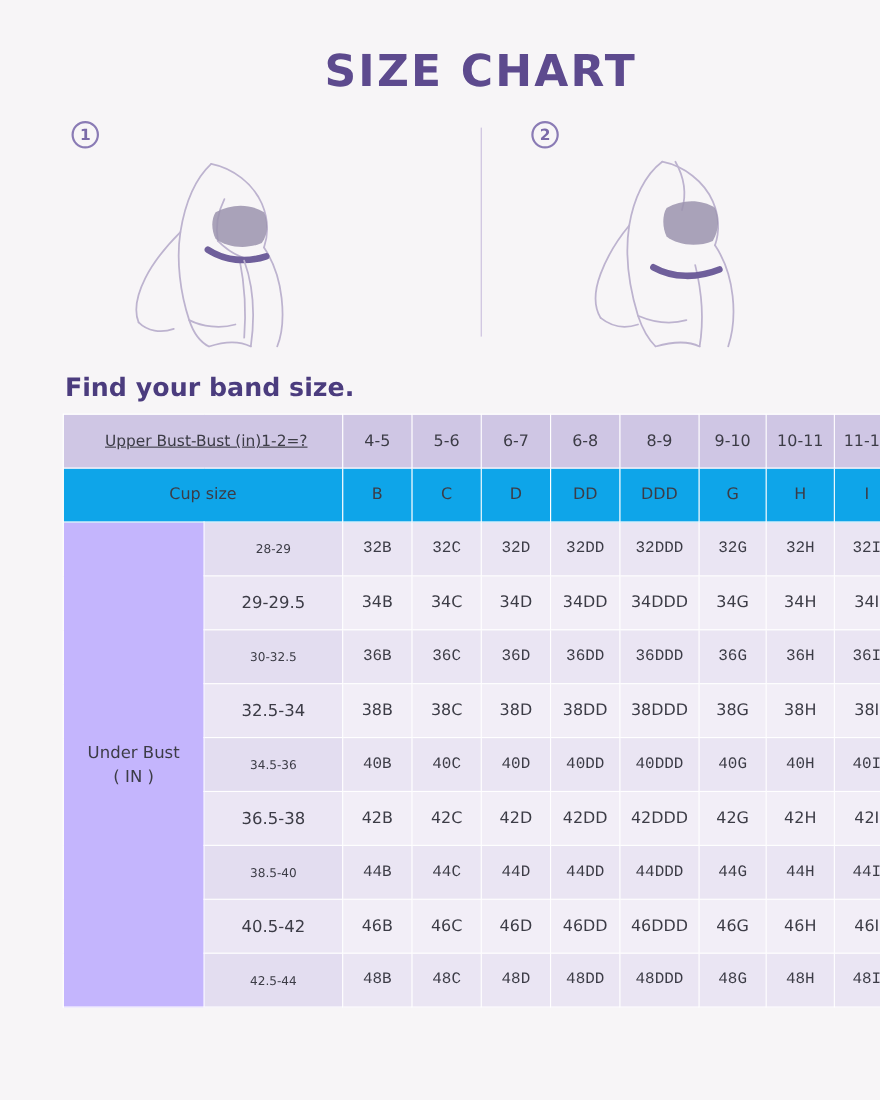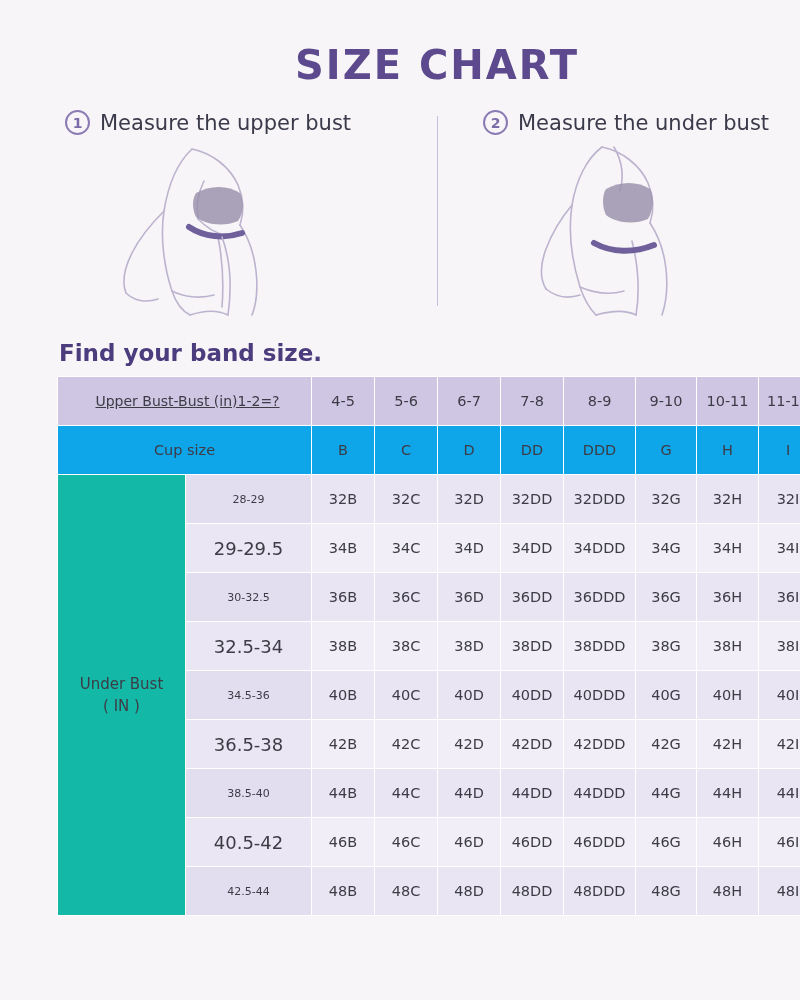--- a/index.html
+++ b/index.html
@@ -91,45 +91,44 @@
   td, th {
     border: 1px solid #ffffff;
     text-align: center;
     font-weight: normal;
     padding: 0;
     height: 49px;
     font-family: "DejaVu Sans", sans-serif;
   }
   .hdr-dark { background: #cfc6e4; }
   .hdr-mid  { background: #0ea5e9; }
-  .cell-a   { background: #eae5f3; }
+  .cell-a   { background: #eae5f3; font-family: Liberation Mono, monospace; }
   .cell-b   { background: #f2eef7; }
-  .sidelbl  { background: #14b8a6; font-size: 15px; line-height: 1.5; }
+  .sidelbl  { background: #c4b5fd; font-size: 15px; line-height: 1.5; }
   .rowlbl-a { background: #e3ddf0; font-size: 11px; }
-  .rowlbl-b { background: #ebe6f4; font-size: 18px; }
+  .rowlbl-b { background: #ebe6f4; font-size: 15px; }
   .hdr-first { font-size: 14px; padding-left: 6px; text-align: center; text-decoration: underline; }
   .footnote {
     padding: 14px 20px 0 22px;
     font-size: 15px;
     color: #3c3c46;
   }
 </style>
 </head>
 <body>
 
 <div class="page">
 
   <h1 class="title">SIZE CHART</h1>
 
   <div class="steps">
 
     <div class="step step1">
       <div class="step-head">
         <div class="badge">1</div>
-        <div class="step-text">Measure the upper bust</div>
       </div>
       <div class="figure">
         <svg width="330" height="175" viewBox="0 0 330 175" fill="none">
           <g stroke="#bdb3cf" stroke-width="1.6" fill="none" stroke-linecap="round" stroke-linejoin="round">
             <path d="M120 8 C105 22, 96 45, 92 70 C88 96, 92 126, 100 150 C104 162, 110 170, 118 174"></path>
             <path d="M120 8 C140 12, 158 26, 166 44 C172 58, 172 72, 168 84"></path>
             <path d="M168 84 C176 96, 182 112, 184 130 C186 148, 184 164, 180 174"></path>
             <path d="M92 70 C80 82, 68 96, 60 112 C52 128, 50 142, 54 152"></path>
             <path d="M54 152 C62 160, 74 162, 86 158"></path>
             <path d="M100 150 C112 156, 128 158, 142 154"></path>
@@ -145,21 +144,20 @@
             <path d="M150 96 C158 118, 160 146, 156 174"></path>
             <path d="M118 174 C130 170, 144 168, 156 174"></path>
           </g>
         </svg>
       </div>
     </div>
 
     <div class="step step2">
       <div class="step-head">
         <div class="badge">2</div>
-        <div class="step-text">Measure the under bust</div>
       </div>
       <div class="figure">
         <svg width="330" height="175" viewBox="0 0 330 175" fill="none">
           <g stroke="#bdb3cf" stroke-width="1.6" fill="none" stroke-linecap="round" stroke-linejoin="round">
             <path d="M130 6 C114 18, 104 40, 100 64 C96 90, 100 120, 108 146 C112 158, 118 168, 124 174"></path>
             <path d="M130 6 C150 10, 168 24, 176 42 C182 56, 182 70, 178 82"></path>
             <path d="M178 82 C186 94, 192 110, 194 128 C196 146, 194 162, 190 174"></path>
             <path d="M100 64 C90 76, 80 92, 74 108 C68 124, 68 138, 74 148"></path>
             <path d="M74 148 C84 156, 96 158, 108 154"></path>
             <path d="M108 146 C122 152, 138 154, 152 150"></path>
@@ -194,21 +192,21 @@
           <col style="width:61px">
         <col style="width:62px">
           <col style="width:59px">
       </colgroup>
       <tbody>
         <tr>
           <td class="hdr-dark hdr-first" colspan="2">Upper Bust-Bust (in)1-2=?</td>
           <td class="hdr-dark">4-5</td>
           <td class="hdr-dark">5-6</td>
           <td class="hdr-dark">6-7</td>
-          <td class="hdr-dark">7-8</td>
+          <td class="hdr-dark">6-8</td>
           <td class="hdr-dark">8-9</td>
           <td class="hdr-dark">9-10</td>
           <td class="hdr-dark">10-11</td>
           <td class="hdr-dark">11-12</td>
         </tr>
         <tr>
           <td class="hdr-mid" colspan="2">Cup size</td>
           <td class="hdr-mid">B</td>
           <td class="hdr-mid">C</td>
           <td class="hdr-mid">D</td>

